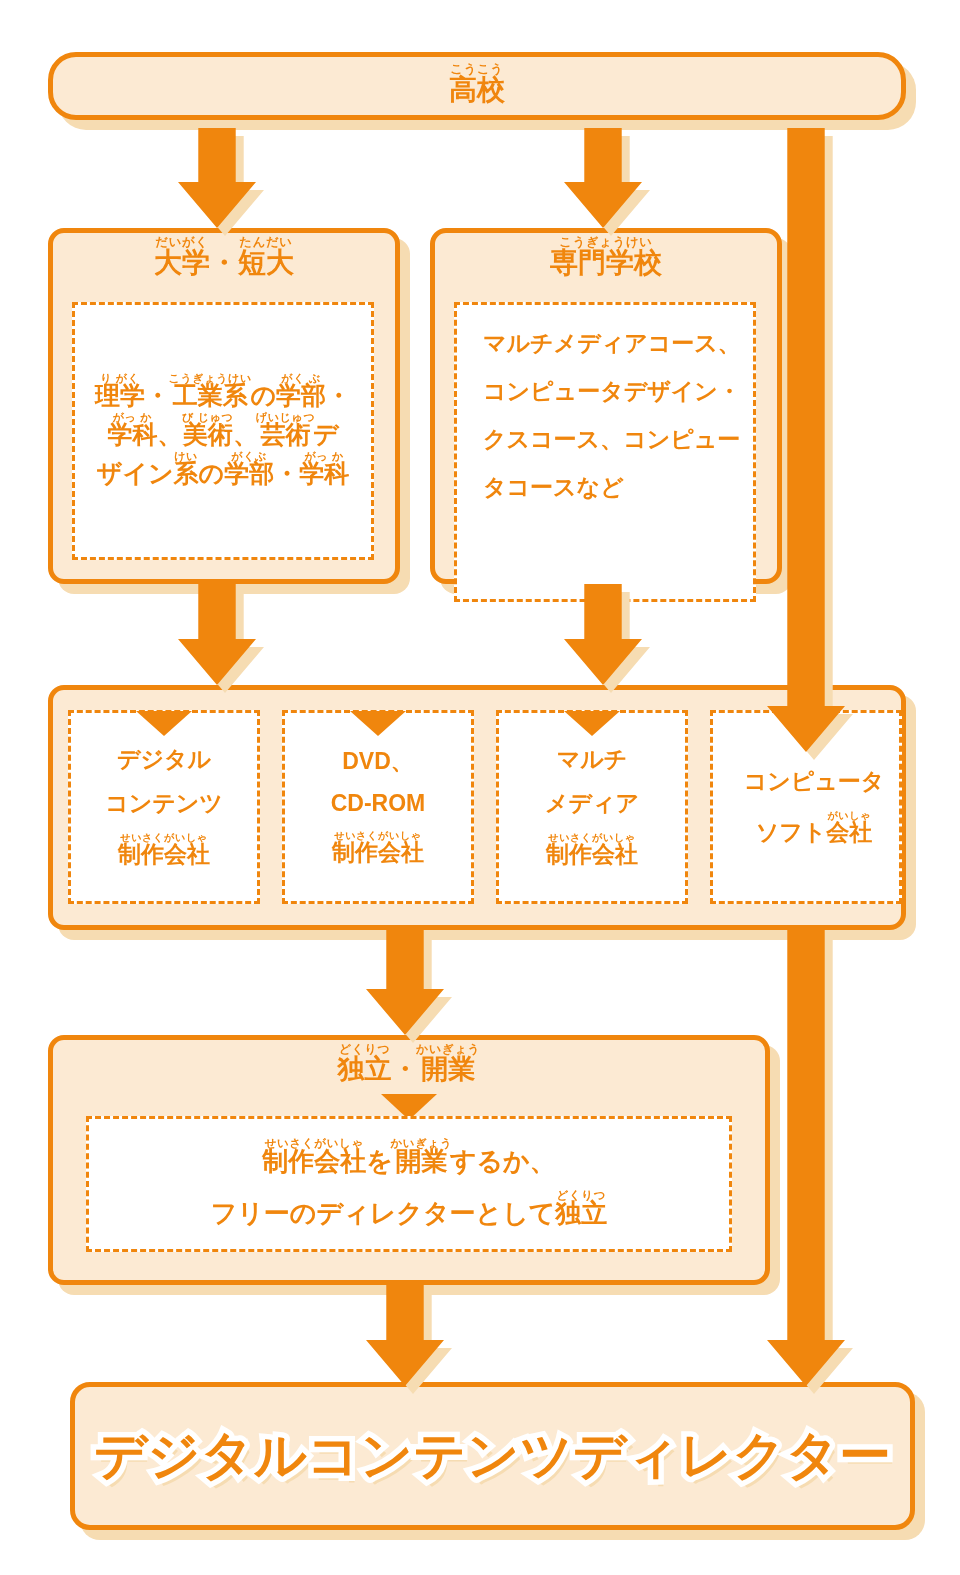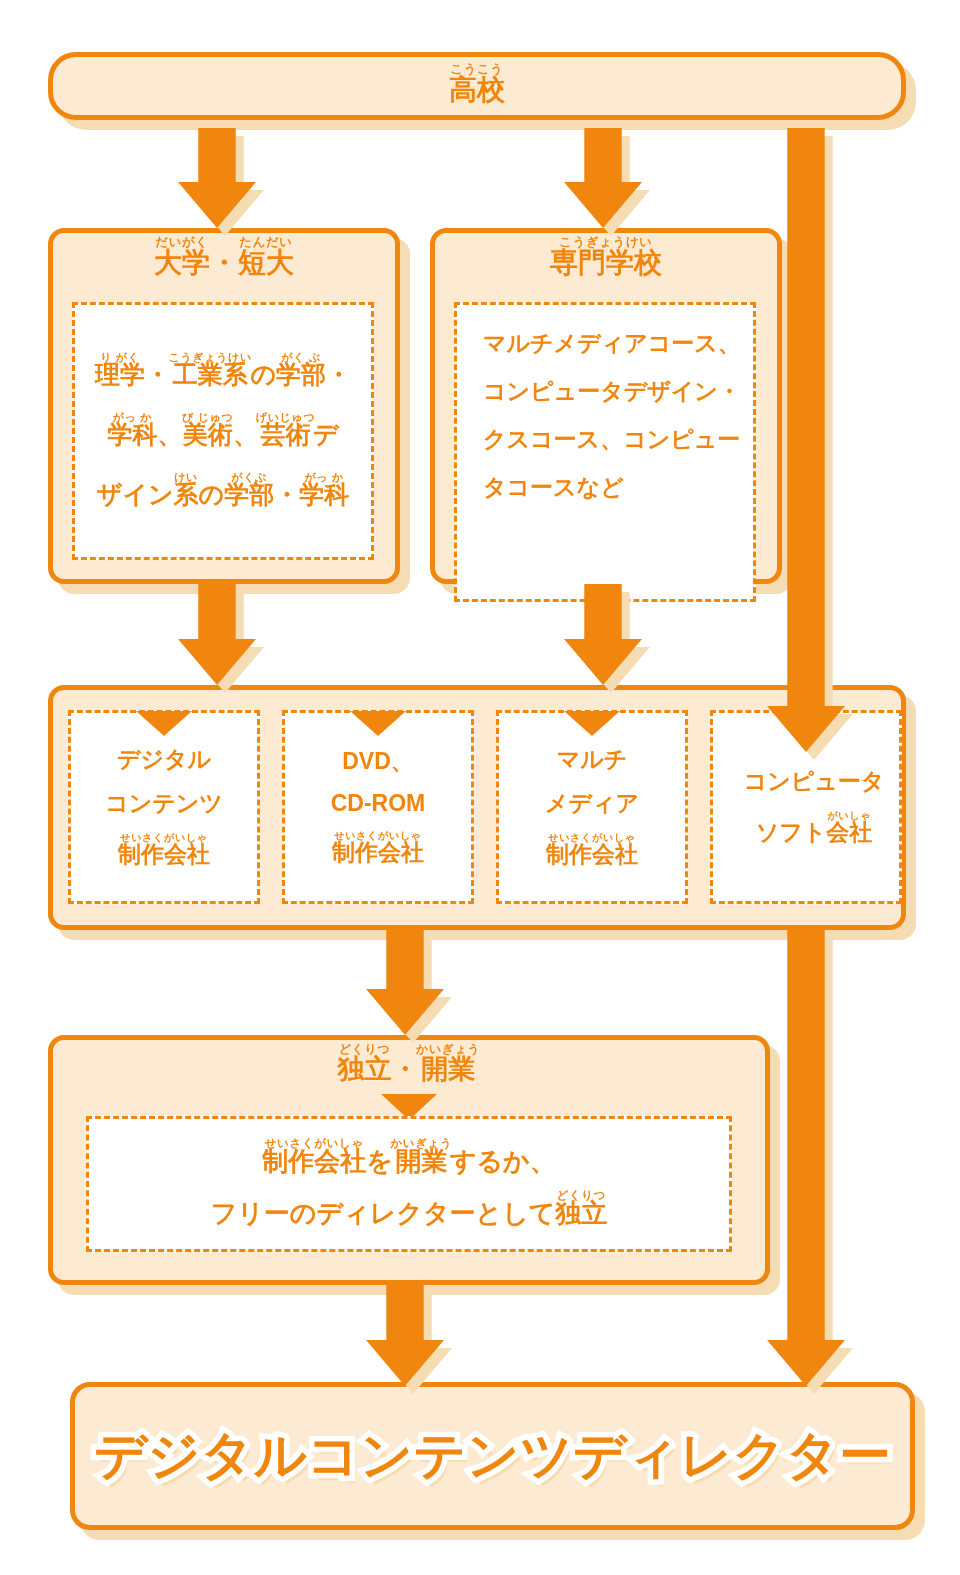--- a/index.html
+++ b/index.html
@@ -23,21 +23,21 @@
     width:100%;height:100%;background:var(--accent);
     clip-path:polygon(26% 0,74% 0,74% calc(100% - 46px),100% calc(100% - 46px),50% 100%,0 calc(100% - 46px),26% calc(100% - 46px));
   }
   .tri{position:absolute;}
   .tri .shape{width:100%;height:100%;background:var(--accent);clip-path:polygon(0 0,100% 0,50% 100%);}
   
   ruby{ruby-align:center;}
   rt{font-size:0.44em;font-weight:bold;letter-spacing:0.06em;}
   .title{position:absolute;text-align:center;font-size:28px;line-height:1.05;}
   .flexcenter{display:flex;align-items:center;justify-content:center;}
-  .uni-body{display:flex;flex-direction:column;justify-content:center;align-items:center;gap:21px;font-size:25px;}
+  .uni-body{display:flex;flex-direction:column;justify-content:center;align-items:center;gap:0;font-size:25px;}
   .uni-body .line{text-align:center;white-space:nowrap;}
   .voc-body{padding:14px 0 0 26px;font-size:23px;}
   .voc-body .line{line-height:48px;white-space:nowrap;}
   .co-box{display:flex;flex-direction:column;align-items:center;justify-content:center;gap:13px;font-size:23px;}
   .co-box .line{text-align:center;white-space:nowrap;}
   .ind-body{display:flex;flex-direction:column;align-items:center;justify-content:center;gap:10px;font-size:26px;}
   .ind-body .line{text-align:center;white-space:nowrap;}
   
   .goal-wrap{position:relative;display:inline-block;font-size:52px;letter-spacing:0px;white-space:nowrap;}
   .goal-stroke{

